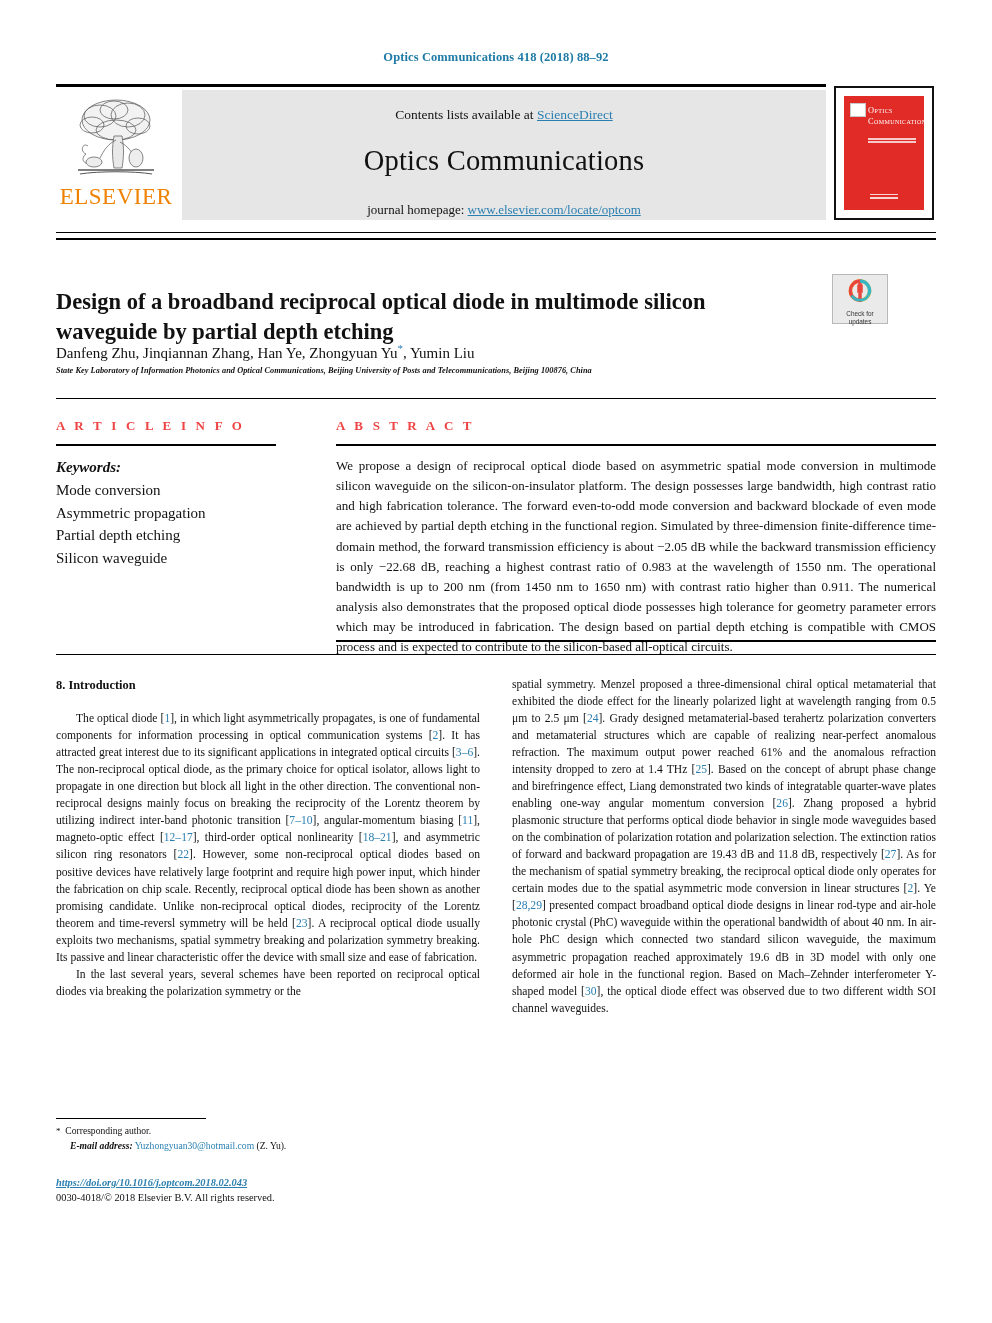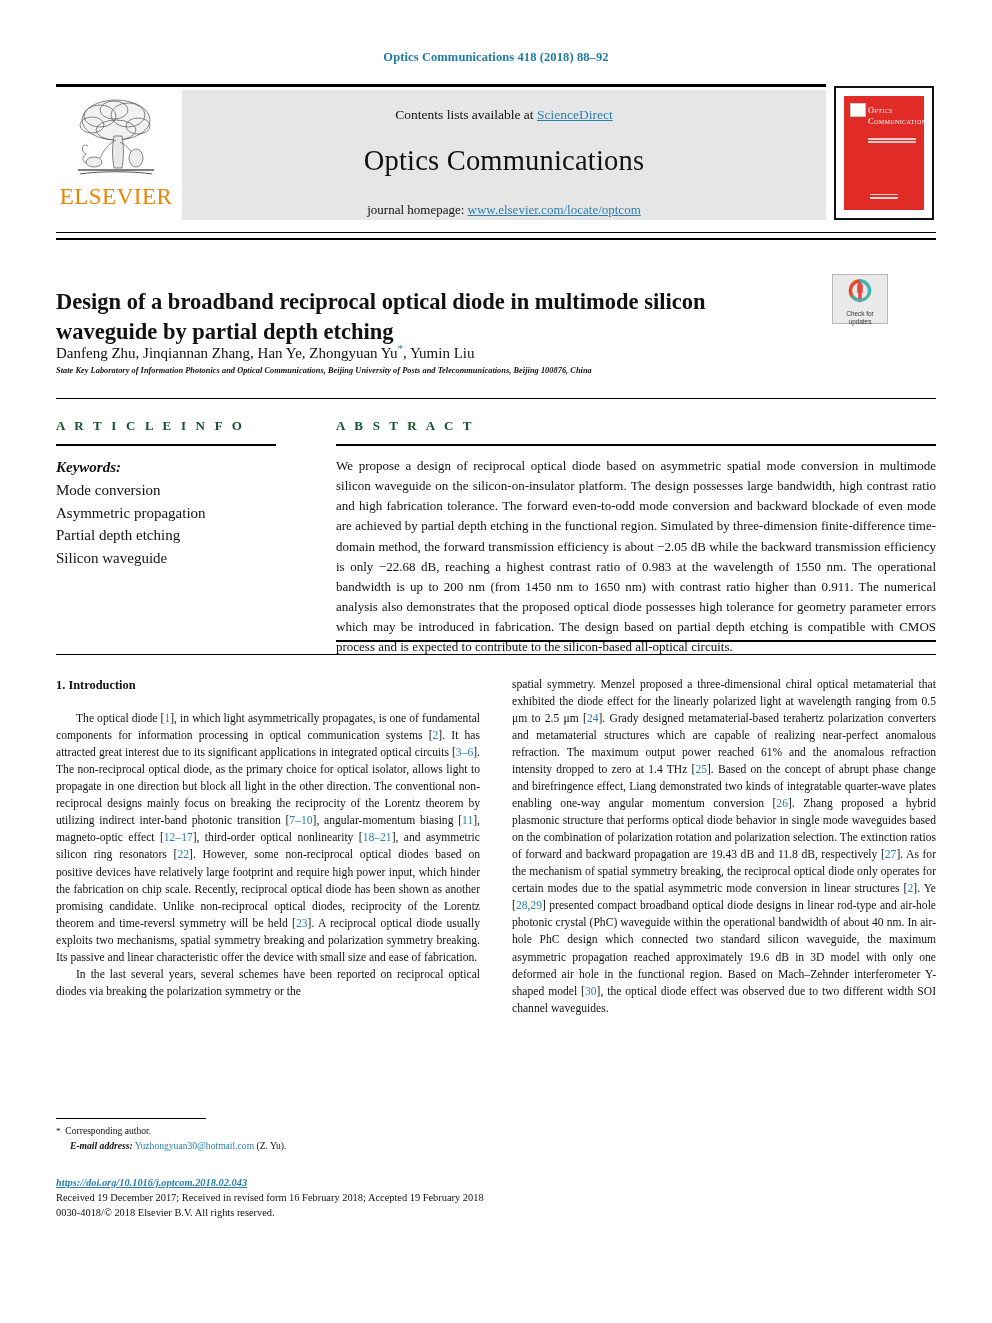--- a/index.html
+++ b/index.html
@@ -240,21 +240,21 @@
     left: 56px;
     width: 880px;
     height: 1px;
     background: #000;
   }
   .sec-heading {
     position: absolute;
     font-size: 13px;
     font-weight: bold;
     letter-spacing: 3.2px;
-    color: #14532d;
+    color: #ef4444;
   }
   #h-article-info { top: 418px; left: 56px; }
   #h-abstract { top: 418px; left: 336px; }
   .rule-info-col {
     position: absolute;
     top: 444px;
     height: 2px;
     background: #000;
   }
   #rule-info-left { left: 56px; width: 220px; }
@@ -455,21 +455,21 @@
     <div>Partial depth etching</div>
     <div>Silicon waveguide</div>
   </div>
 
   <div class="abstract">We propose a design of reciprocal optical diode based on asymmetric spatial mode conversion in multimode silicon waveguide on the silicon-on-insulator platform. The design possesses large bandwidth, high contrast ratio and high fabrication tolerance. The forward even-to-odd mode conversion and backward blockade of even mode are achieved by partial depth etching in the functional region. Simulated by three-dimension finite-difference time-domain method, the forward transmission efficiency is about −2.05 dB while the backward transmission efficiency is only −22.68 dB, reaching a highest contrast ratio of 0.983 at the wavelength of 1550 nm. The operational bandwidth is up to 200 nm (from 1450 nm to 1650 nm) with contrast ratio higher than 0.911. The numerical analysis also demonstrates that the proposed optical diode possesses high tolerance for geometry parameter errors which may be introduced in fabrication. The design based on partial depth etching is compatible with CMOS process and is expected to contribute to the silicon-based all-optical circuits.</div>
 
   <div class="rule-abstract-bottom"></div>
   <div class="rule-section-bottom"></div>
 
   <div class="col" id="col-left">
-    <div class="section-title">1. Introduction</div>
+    <div class="section-title">8. Introduction</div>
     <p>The optical diode [<span class="ref" style="color:#2a7fb0">1</span>], in which light asymmetrically propagates, is one of fundamental components for information processing in optical communication systems [<span class="ref" style="color:#2a7fb0">2</span>]. It has attracted great interest due to its significant applications in integrated optical circuits [<span class="ref" style="color:#2a7fb0">3–6</span>]. The non-reciprocal optical diode, as the primary choice for optical isolator, allows light to propagate in one direction but block all light in the other direction. The conventional non-reciprocal designs mainly focus on breaking the reciprocity of the Lorentz theorem by utilizing indirect inter-band photonic transition [<span class="ref" style="color:#2a7fb0">7–10</span>], angular-momentum biasing [<span class="ref" style="color:#2a7fb0">11</span>], magneto-optic effect [<span class="ref" style="color:#2a7fb0">12–17</span>], third-order optical nonlinearity [<span class="ref" style="color:#2a7fb0">18–21</span>], and asymmetric silicon ring resonators [<span class="ref" style="color:#2a7fb0">22</span>]. However, some non-reciprocal optical diodes based on positive devices have relatively large footprint and require high power input, which hinder the fabrication on chip scale. Recently, reciprocal optical diode has been shown as another promising candidate. Unlike non-reciprocal optical diodes, reciprocity of the Lorentz theorem and time-reversl symmetry will be held [<span class="ref" style="color:#2a7fb0">23</span>]. A reciprocal optical diode usually exploits two mechanisms, spatial symmetry breaking and polarization symmetry breaking. Its passive and linear characteristic offer the device with small size and ease of fabrication.</p>
     <p>In the last several years, several schemes have been reported on reciprocal optical diodes via breaking the polarization symmetry or the</p>
   </div>
 
   <div class="col" id="col-right">
     <p style="text-indent:0">spatial symmetry. Menzel proposed a three-dimensional chiral optical metamaterial that exhibited the diode effect for the linearly polarized light at wavelength ranging from 0.5 μm to 2.5 μm [<span class="ref" style="color:#2a7fb0">24</span>]. Grady designed metamaterial-based terahertz polarization converters and metamaterial structures which are capable of realizing near-perfect anomalous refraction. The maximum output power reached 61% and the anomalous refraction intensity dropped to zero at 1.4 THz [<span class="ref" style="color:#2a7fb0">25</span>]. Based on the concept of abrupt phase change and birefringence effect, Liang demonstrated two kinds of integratable quarter-wave plates enabling one-way angular momentum conversion [<span class="ref" style="color:#2a7fb0">26</span>]. Zhang proposed a hybrid plasmonic structure that performs optical diode behavior in single mode waveguides based on the combination of polarization rotation and polarization selection. The extinction ratios of forward and backward propagation are 19.43 dB and 11.8 dB, respectively [<span class="ref" style="color:#2a7fb0">27</span>]. As for the mechanism of spatial symmetry breaking, the reciprocal optical diode only operates for certain modes due to the spatial asymmetric mode conversion in linear structures [<span class="ref" style="color:#2a7fb0">2</span>]. Ye [<span class="ref" style="color:#2a7fb0">28,29</span>] presented compact broadband optical diode designs in linear rod-type and air-hole photonic crystal (PhC) waveguide within the operational bandwidth of about 40 nm. In air-hole PhC design which connected two standard silicon waveguide, the maximum asymmetric propagation reached approximately 19.6 dB in 3D model with only one deformed air hole in the functional region. Based on Mach–Zehnder interferometer Y-shaped model [<span class="ref" style="color:#2a7fb0">30</span>], the optical diode effect was observed due to two different width SOI channel waveguides.</p>
   </div>
 
   <div class="footnote-rule"></div>
   <div class="footnote">
@@ -479,17 +479,16 @@
     </div>
     <div style="padding-left:14px">
       <span class="fn-em">E-mail address:</span>
       <a class="mail-link" href="#">Yuzhongyuan30@hotmail.com</a>
       <span>(Z. Yu).</span>
     </div>
   </div>
 
   <div class="pub-block">
     <a class="doi-link" href="#">https://doi.org/10.1016/j.optcom.2018.02.043</a>
-    <span class="pub-line">Received 19 December 2017; Received in revised form 16 February 2018; Accepted 19 February 2018</span>
     <span class="pub-line">0030-4018/© 2018 Elsevier B.V. All rights reserved.</span>
   </div>
 
 </div>
 
 </body></html>

